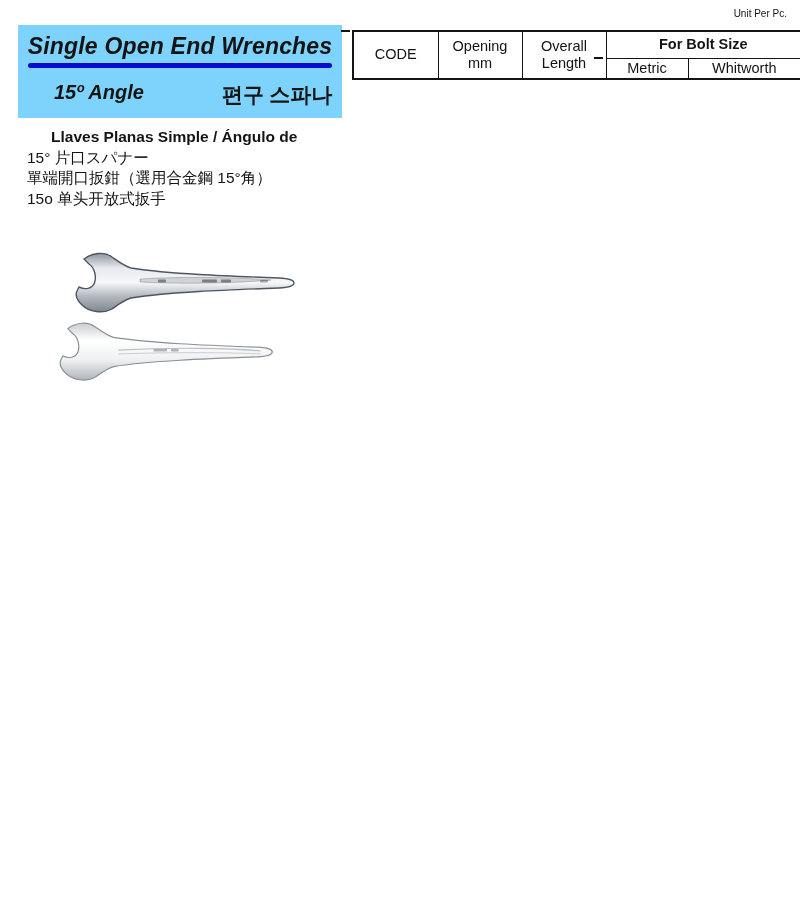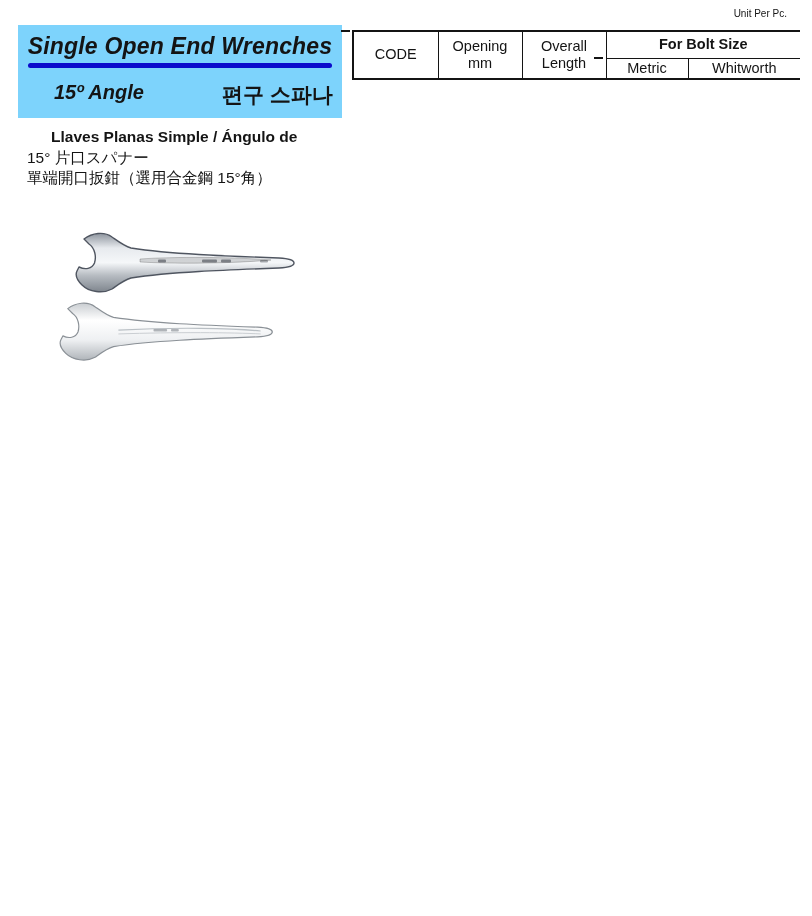--- a/index.html
+++ b/index.html
@@ -16,21 +16,21 @@
   .left-panel { position:absolute; left:18px; top:25px; width:324px; }
 
   .green-banner { background:#7dd3fc; padding:8px 6px 9px; }
   .title {
     font-size:23px; font-weight:bold; font-style:italic;
     text-align:center; white-space:nowrap; letter-spacing:0.2px;
   }
   .blue-rule { height:5px; background:#0b0bcb; border-radius:3px; margin:3px 4px 13px; }
   .angle-row { display:flex; align-items:flex-start; padding-left:30px;gap:36px; }
   .angle { font-size:20px; font-weight:bold; font-style:italic; white-space:nowrap; }
-  .korean { font-size:21px; font-weight:bold; margin-left:42px; white-space:nowrap; }
+  .korean { font-size:21px; font-weight:bold; margin-left:42px; white-space:nowrap;font-family:Liberation Serif, serif; }
 
   .descs { margin-top:9px; padding-left:9px; font-size:15.5px; line-height:20.5px; }
   .descs .d0 { padding-left:24px;font-weight:bold; }
 
   .photos { position:relative; height:150px; margin-top:40px; }
   .wrench-top { position:absolute; left:56px; top:2px; }
   .wrench-bottom { position:absolute; left:40px; top:72px; }
 
   
   .table-area { position:absolute; left:352px; top:8px; width:447px; }
@@ -73,20 +73,21 @@
     <div class="angle-row">
       <span class="angle">15º Angle</span>
       <span class="korean">편구 스파나</span>
     </div>
   </div>
 
   <div class="descs">
     <div class="d0">Llaves Planas Simple / Ángulo de</div>
     <div class="d1">15° 片口スパナー</div>
     <div class="d2">單端開口扳鉗（選用合金鋼 15°角）</div>
+    <div class="d3">15o 单头开放式扳手</div>
   </div>
 
   <div class="photos">
     <svg class="wrench-top" width="232" height="64" viewBox="0 0 232 62">
       <defs>
         <linearGradient id="cg1" x1="0" y1="0" x2="0" y2="1">
           <stop offset="0" stop-color="#8e959e"></stop>
           <stop offset="0.25" stop-color="#e7eaee"></stop>
           <stop offset="0.5" stop-color="#f5f7f9"></stop>
           <stop offset="0.72" stop-color="#b7bcc2"></stop>

